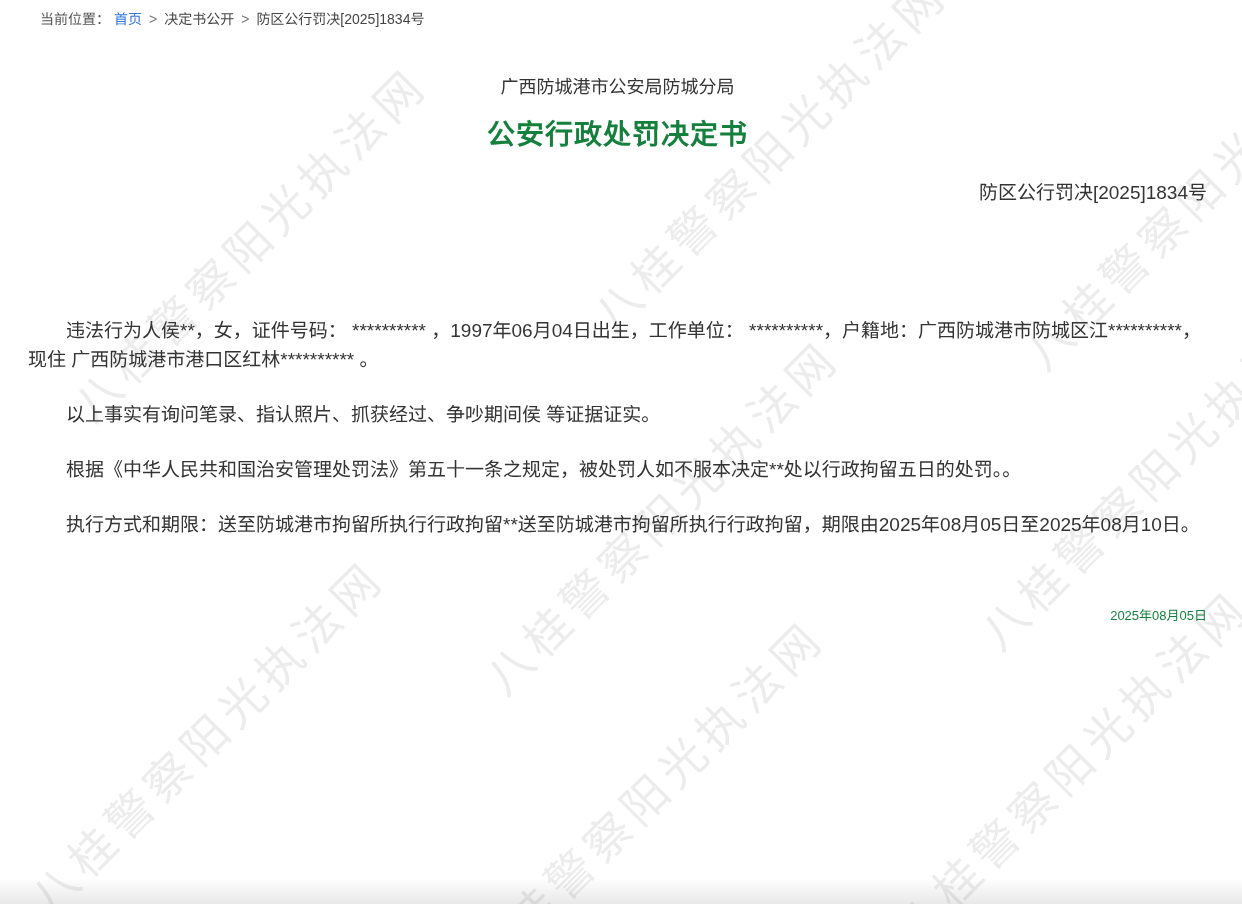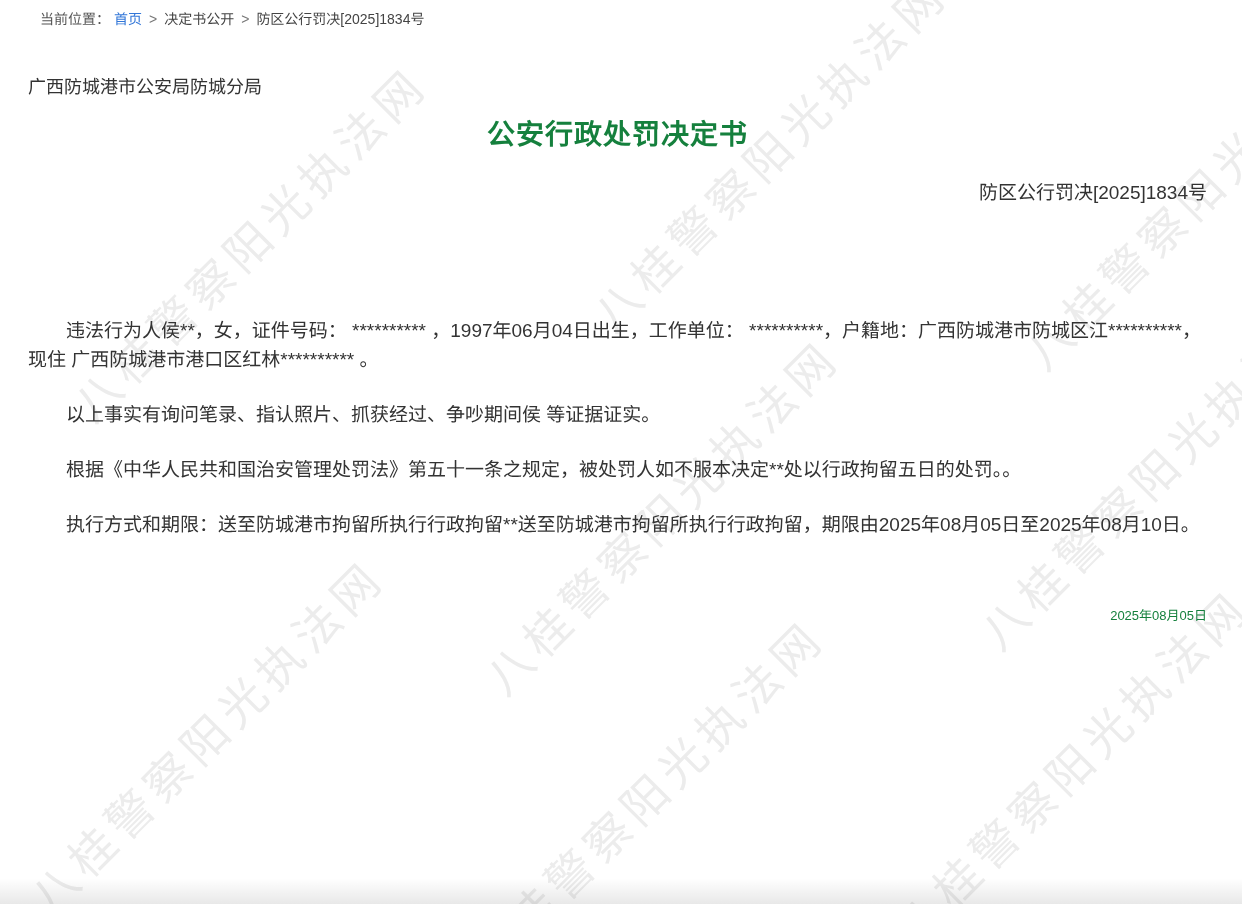--- a/index.html
+++ b/index.html
@@ -55,20 +55,21 @@
     color: #444;
   }
   
   .doc {
     position: relative;
     z-index: 1;
     padding: 0 35px 0 28px;
   }
   .agency {
     margin-top: 78px;
+    text-align: center;
     font-size: 18px;
     line-height: 1;
     color: #333;
   }
   .title {
     margin: 24px 0 0 0;
     text-align: center;
     font-size: 28px;
     line-height: 1.1;
     font-weight: bold;

